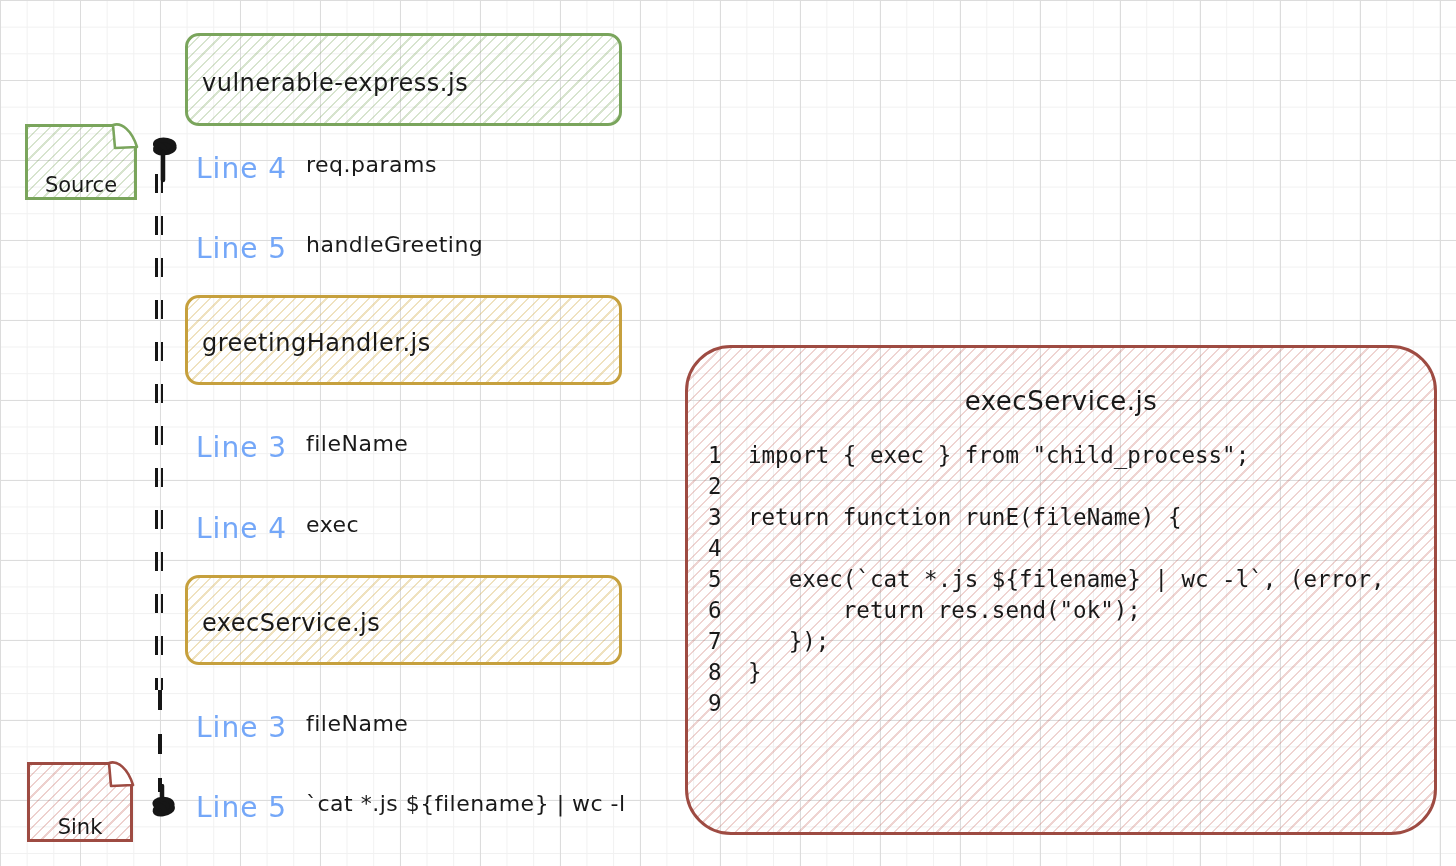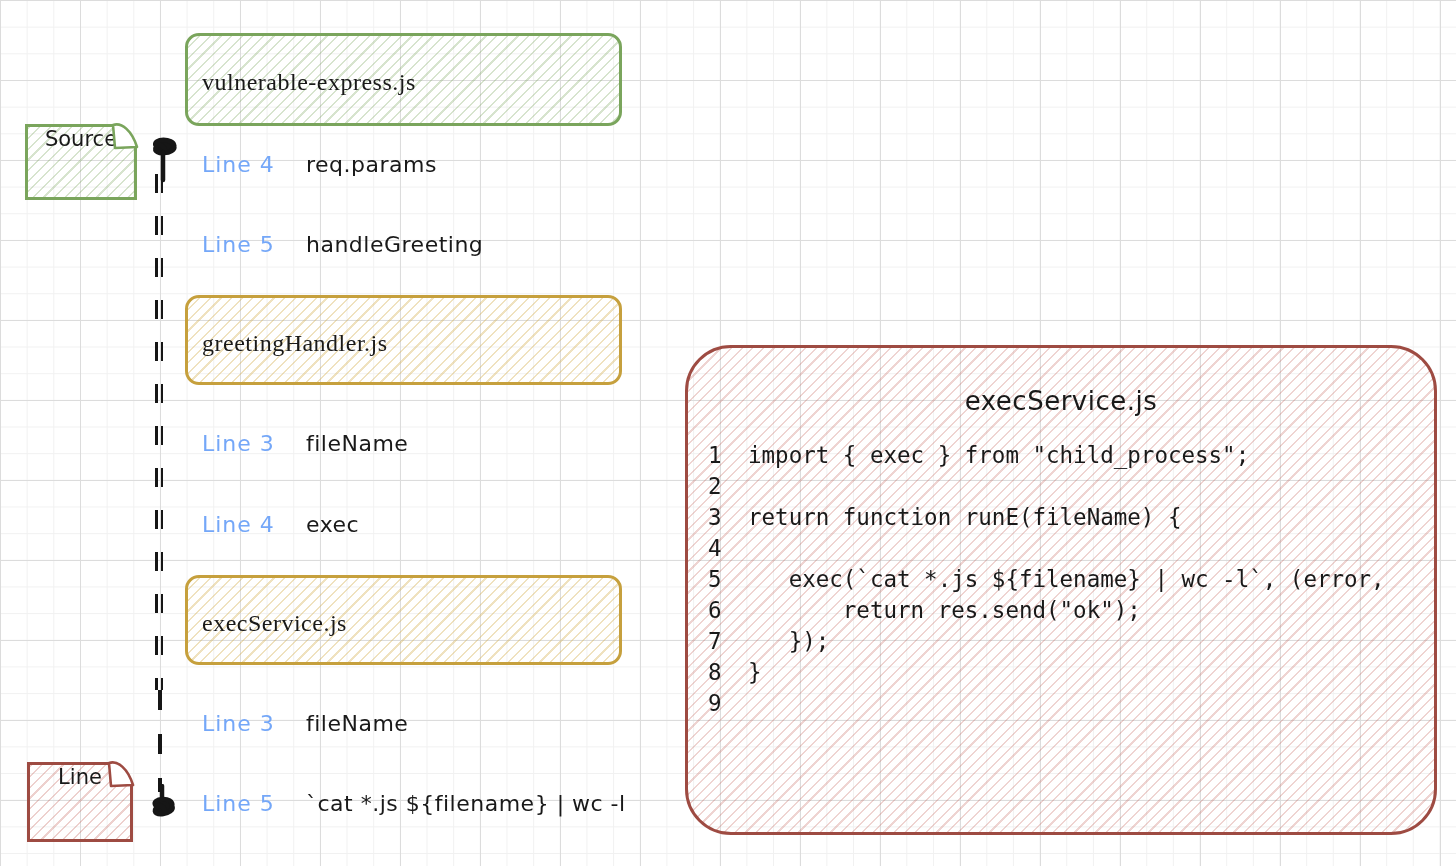--- a/index.html
+++ b/index.html
@@ -18,37 +18,37 @@
       linear-gradient(#f1f1f1 1px, transparent 1px),
       linear-gradient(90deg, #f1f1f1 1px, transparent 1px);
     background-size:80px 80px, 80px 80px, 26.67px 26.67px, 26.67px 26.67px;
   }
 
   
   .file-box{
     position:absolute; left:185px; width:437px;
     border:3px solid; border-radius:14px;
     display:flex; align-items:center; padding:6px 14px 0 14px;
-    font-size:24px; letter-spacing:.5px;font-family:Liberation Serif, serif;
+    font-size:24px; letter-spacing:.5px;
   }
   .file-box.green{
     top:33px; height:93px; border-color:var(--green);
     background:repeating-linear-gradient(135deg, rgba(122,165,92,.30) 0 1.6px, transparent 1.6px 7.5px);
   }
   .file-box.yellow1{top:295px; height:90px;align-items:center;}
   .file-box.yellow2{top:575px; height:90px;}
   .file-box.yellow1,.file-box.yellow2{
     border-color:var(--yellow);
     background:repeating-linear-gradient(135deg, rgba(214,178,86,.38) 0 1.6px, transparent 1.6px 7.5px);
   }
 
   
   .note{
     position:absolute; border:3px solid; font-size:21px;
-    display:flex; align-items:flex-start; justify-content:center;
+    display:flex; align-items:flex-end; justify-content:center;
     clip-path:polygon(0 0, calc(100% - 24px) 0, 100% 24px, 100% 100%, 0 100%);
   }
   .note.green{
     left:25px; top:124px; width:112px; height:76px; border-color:var(--green);
     background:repeating-linear-gradient(135deg, rgba(122,165,92,.30) 0 1.6px, transparent 1.6px 7.5px);
   }
   .note.red{
     left:27px; top:762px; width:106px; height:80px; border-color:var(--red);
     background:repeating-linear-gradient(135deg, rgba(197,101,92,.30) 0 1.6px, transparent 1.6px 7.5px);
   }
@@ -67,21 +67,21 @@
   }
   .dash-single{
     position:absolute; left:158px; top:690px; height:102px; width:4px;
     background:repeating-linear-gradient(#161616 0 20px, transparent 20px 44px);
   }
   .scribble{position:absolute;}
   .scribble.top{left:146px; top:136px;}
   .scribble.bottom{left:144px; top:784px;}
 
   
-  .step-line{position:absolute; left:202px; color:var(--blue); font-size:22px; letter-spacing:1px;}
+  .step-line{position:absolute; left:196px; color:var(--blue); font-size:28px; letter-spacing:1px;}
   .step-value{position:absolute; left:306px; font-size:22px; letter-spacing:.5px; white-space:pre;}
   .r1{top:152px;} .r2{top:232px;} .r3{top:431px;}
   .r4{top:512px;} .r5{top:711px;} .r6{top:791px;}
 
   
   .code-panel{
     position:absolute; left:685px; top:345px; width:752px; height:490px;
     border:3.5px solid var(--red); border-radius:46px;
     background:repeating-linear-gradient(135deg, rgba(197,101,92,.28) 0 1.6px, transparent 1.6px 7.5px);
     overflow:hidden;
@@ -146,21 +146,21 @@
   <span class="step-value r4">exec</span>
 
   <div class="file-box yellow2">
     <span>execService.js</span>
   </div>
 
   <span class="step-line r5">Line 3</span>
   <span class="step-value r5">fileName</span>
 
   <div class="note red">
-    <span>Line</span>
+    <span>Sink</span>
   </div>
   <svg class="fold snk" width="30" height="30" viewBox="0 0 30 30">
     <path d="M3,4 C12,1 22,10 27,26 L5,27 Z" fill="#ffffff" stroke="#9e4b42" stroke-width="2.6" stroke-linejoin="round"></path>
   </svg>
 
   <span class="step-line r6">Line 5</span>
   <span class="step-value r6">`cat *.js ${filename} | wc -l</span>
 
   <div class="code-panel">
     <div class="code-title">execService.js</div>

